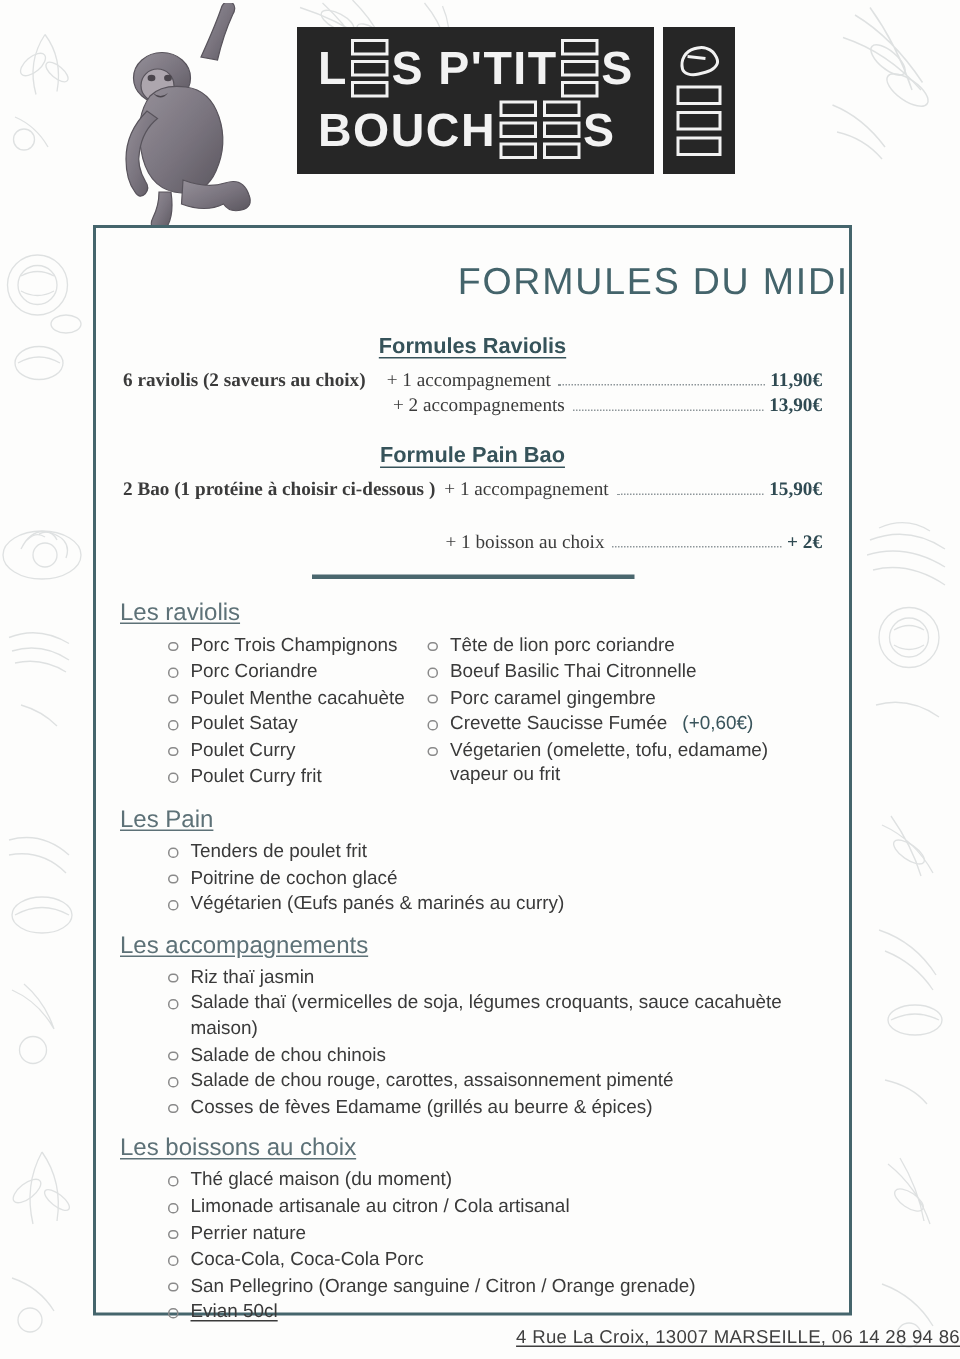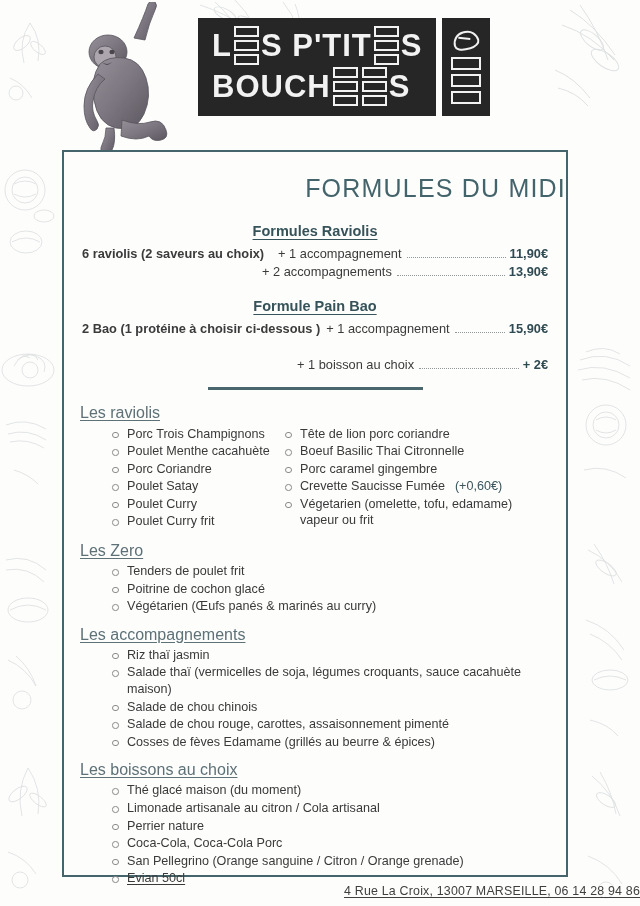--- a/index.html
+++ b/index.html
@@ -37,21 +37,21 @@
   .title{
     text-align:right;margin-top:22px;
     font-size:25px;letter-spacing:1.2px;color:#44646b;font-weight:400;
   }
 
   .formules{margin-top:20px;padding:0 18px;}
   .sub-title{
     text-align:center;font-size:14.5px;font-weight:700;color:#36535a;
     text-decoration:underline;text-underline-offset:3px;margin-bottom:7px;
   }
-  .f-row{display:flex;align-items:baseline;font-size:12.8px;color:#3b3b3b;margin:2px 0;}
+  .f-row{display:flex;align-items:baseline;font-size:12.8px;color:#3b3b3b;margin:2px 0;font-family:Liberation Serif, serif;}
   .f-left{white-space:nowrap;font-weight:600;}
   .f-mid{white-space:nowrap;font-weight:400;}
   .leader{flex:1;border-bottom:1.6px dotted #8e9699;margin:0 4px 4px 5px;min-width:24px;}
   .f-price{white-space:nowrap;font-weight:700;color:#2f4a52;}
   .row-indent{padding-left:180px;}
   .row-indent2{padding-left:215px;}
 
   .divider{width:215px;height:2.5px;background:#4a676e;margin:14px auto 0 auto;}
 
   
@@ -315,22 +315,22 @@
   </div>
 
   <div class="sections">
 
     <div class="sec">
       <div class="sec-h">Les raviolis</div>
       <div class="cols">
         <div class="col-l">
           <ul class="items">
             <li>Porc Trois Champignons</li>
+            <li>Porc Coriandre</li>
             <li>Poulet Menthe cacahuète</li>
-            <li>Porc Coriandre</li>
             <li>Poulet Satay</li>
             <li>Poulet Curry</li>
             <li>Poulet Curry frit</li>
           </ul>
         </div>
         <div class="col-r">
           <ul class="items">
             <li><span>Tête de lion porc coriandre</span></li>
             <li><span>Boeuf Basilic Thai Citronnelle</span></li>
             <li><span>Porc caramel gingembre</span></li>
@@ -340,21 +340,21 @@
             <li>
               <span>Végetarien (omelette, tofu, edamame)</span>
               <span class="cont">vapeur ou frit</span>
             </li>
           </ul>
         </div>
       </div>
     </div>
 
     <div class="sec">
-      <div class="sec-h">Les Zero</div>
+      <div class="sec-h">Les Pain</div>
       <ul class="items">
         <li>Tenders de poulet frit</li>
         <li>Poitrine de cochon glacé</li>
         <li>Végétarien (Œufs panés &amp; marinés au curry)</li>
       </ul>
     </div>
 
     <div class="sec">
       <div class="sec-h">Les accompagnements</div>
       <ul class="items">

